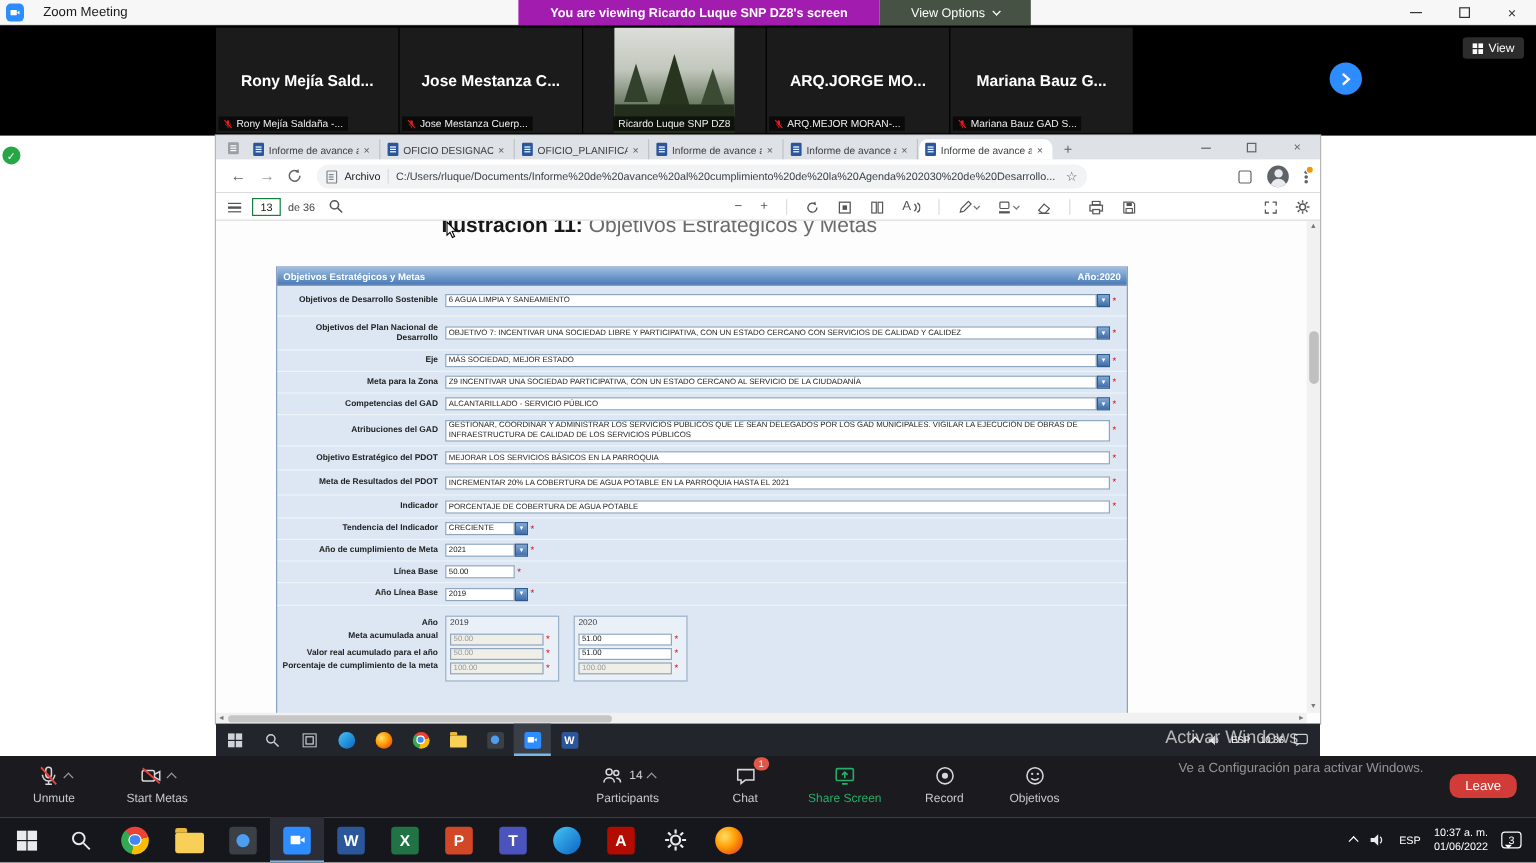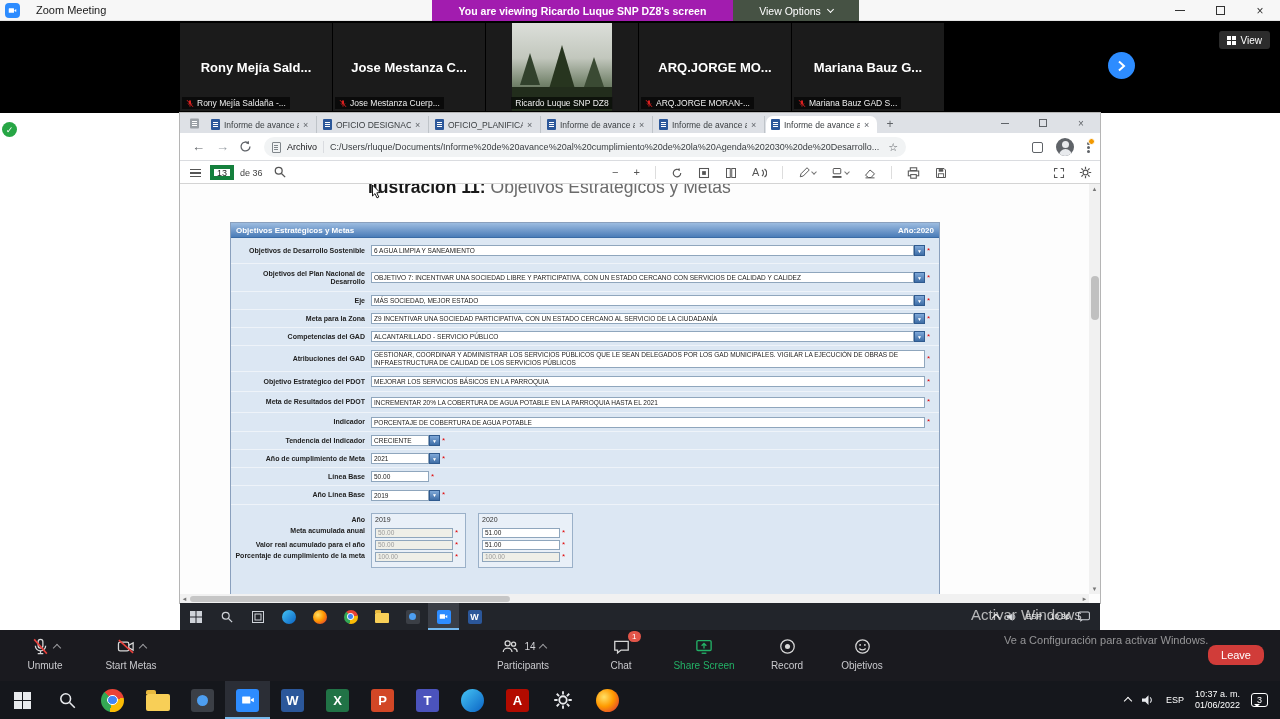--- a/index.html
+++ b/index.html
@@ -60,21 +60,21 @@
 .avatar{width:18px;height:18px;border-radius:50%;background:#5f6368;position:relative;overflow:hidden}
 .avatar::before{content:"";position:absolute;left:5.5px;top:3px;width:7px;height:7px;border-radius:50%;background:#e8eaed}
 .avatar::after{content:"";position:absolute;left:2.5px;top:11px;width:13px;height:8px;border-radius:7px 7px 0 0;background:#e8eaed}
 .dots{position:relative;width:3px;height:15px;display:flex;flex-direction:column;justify-content:space-between;padding:2px 0}
 .dots i{width:3px;height:3px;border-radius:50%;background:#5f6368}
 .dots .upd{position:absolute;right:-5px;top:-2px;width:7px;height:7px;border-radius:50%;background:#f29900;border:1.5px solid #fff}
 
 #viewbar{position:absolute;left:0;top:48px;width:920px;height:23px;background:#fff;border-bottom:1px solid #d4d4d4}
 .toc{position:absolute;left:10px;top:8px;width:11px;height:8px;border-top:1.5px solid #555;border-bottom:1.5px solid #555}
 .toc::after{content:"";display:block;margin-top:2.2px;height:1.5px;background:#555}
-#pagebox{position:absolute;left:30px;top:4px;width:24px;height:15px;border:4px solid #15803d;font-size:9px;color:#222;display:flex;align-items:center;justify-content:center;background:#fff}
+#pagebox{position:absolute;left:30px;top:4px;width:24px;height:15px;border:1px solid #15803d;font-size:9px;color:#222;display:flex;align-items:center;justify-content:center;background:#fff}
 #pagecount{position:absolute;left:60px;top:7px;font-size:9px;color:#444;white-space:nowrap}
 .vb-search{position:absolute;left:94px;top:5px}
 #vt-main{position:absolute;left:432px;top:0;height:23px;display:flex;align-items:center;gap:15px}
 #vt-far{position:absolute;right:8px;top:0;height:23px;display:flex;align-items:center;gap:14px}
 .vt-glyph{font-size:11px;color:#555;line-height:11px}
 .vt-sep{width:1px;height:13px;background:#ddd}
 .vt-group{display:flex;align-items:center;gap:2px}
 .chev-mini{width:4px;height:4px;border-right:1.2px solid #777;border-bottom:1.2px solid #777;transform:rotate(45deg);margin-top:-2px}
 
 
@@ -121,21 +121,21 @@
 .sq14{width:14px;height:14px;border-radius:2px;display:flex;align-items:center;justify-content:center;color:#fff;font-weight:bold;font-size:9px}
 .circ14{width:14px;height:14px;border-radius:50%}
 .folder-sm{width:14px;height:10px;background:#f8cf57;border-radius:1px;position:relative;margin-top:2px}
 .folder-sm::before{content:"";position:absolute;top:-2.5px;left:0;width:6px;height:3px;background:#e8b93e;border-radius:1px 1px 0 0}
 .chrome-ic{border-radius:50%;background:conic-gradient(from -45deg,#ea4335 0 120deg,#fbbc05 120deg 240deg,#34a853 240deg 360deg);position:relative}
 .chrome-ic::after{content:"";position:absolute;inset:28%;border-radius:50%;background:#4285f4;border:1.5px solid #fff}
 #stray{margin-left:auto;display:flex;align-items:center;gap:8px;padding-right:10px;color:#fff}
 .chev-up{width:6px;height:6px;border-left:1.4px solid #fff;border-top:1.4px solid #fff;transform:rotate(45deg);margin-top:2px}
 .st-txt{font-size:8px;color:#fff}
 #wm1{position:absolute;left:971px;top:606px;font-size:15px;color:rgba(240,240,240,.72);z-index:60;white-space:nowrap}
-#wm2{position:absolute;left:1004px;top:634px;font-size:11px;color:rgba(222,222,222,.62);z-index:60;white-space:nowrap}
+#wm2{position:absolute;left:982px;top:634px;font-size:11px;color:rgba(222,222,222,.62);z-index:60;white-space:nowrap}
 
 
 #zoombar{position:absolute;left:0;top:630px;width:1280px;height:51px;background:#1a1a1f}
 .zbg{position:absolute;top:636px;display:flex;flex-direction:column;align-items:center;gap:3px;color:#c9c9cd;font-size:10px;cursor:pointer}
 .zbi{display:flex;align-items:center;gap:4px;height:21px;position:relative}
 .zb-count{font-size:10px;color:#d2d2d6}
 .badge{position:absolute;top:-5px;right:-10px;background:#e25549;color:#fff;font-size:8px;border-radius:7px;padding:1px 4px;line-height:9px}
 .zlabel{white-space:nowrap}
 .zlabel.green{color:#23b066}
 #leave{position:absolute;right:16px;top:645px;background:#d13c39;color:#fff;font-size:11px;padding:4px 13px;border-radius:8px;cursor:pointer}
@@ -224,21 +224,21 @@
     </div>
     <div class="tile" style="left:639px">
       <div class="tile-name">ARQ.JORGE MO...</div>
       <div class="tile-label">
         <svg width="8" height="9" viewBox="0 0 12 12">
             <rect x="4.5" y="1" width="3" height="6" rx="1.5" fill="#e02020"></rect>
             <path d="M3 5.5c0 3.6 6 3.6 6 0" stroke="#e02020" fill="none"></path>
             <line x1="6" y1="8.5" x2="6" y2="11" stroke="#e02020"></line>
             <line x1="1.5" y1="1" x2="10.5" y2="11" stroke="#e02020" stroke-width="1.4"></line>
           </svg>
-        <span>ARQ.JORGE MORAN-...</span>
+        <span>ARQ.MEJOR MORAN-...</span>
       </div>
     </div>
     <div class="tile" style="left:792px">
       <div class="tile-name">Mariana Bauz  G...</div>
       <div class="tile-label">
         <svg width="8" height="9" viewBox="0 0 12 12">
             <rect x="4.5" y="1" width="3" height="6" rx="1.5" fill="#e02020"></rect>
             <path d="M3 5.5c0 3.6 6 3.6 6 0" stroke="#e02020" fill="none"></path>
             <line x1="6" y1="8.5" x2="6" y2="11" stroke="#e02020"></line>
             <line x1="1.5" y1="1" x2="10.5" y2="11" stroke="#e02020" stroke-width="1.4"></line>

